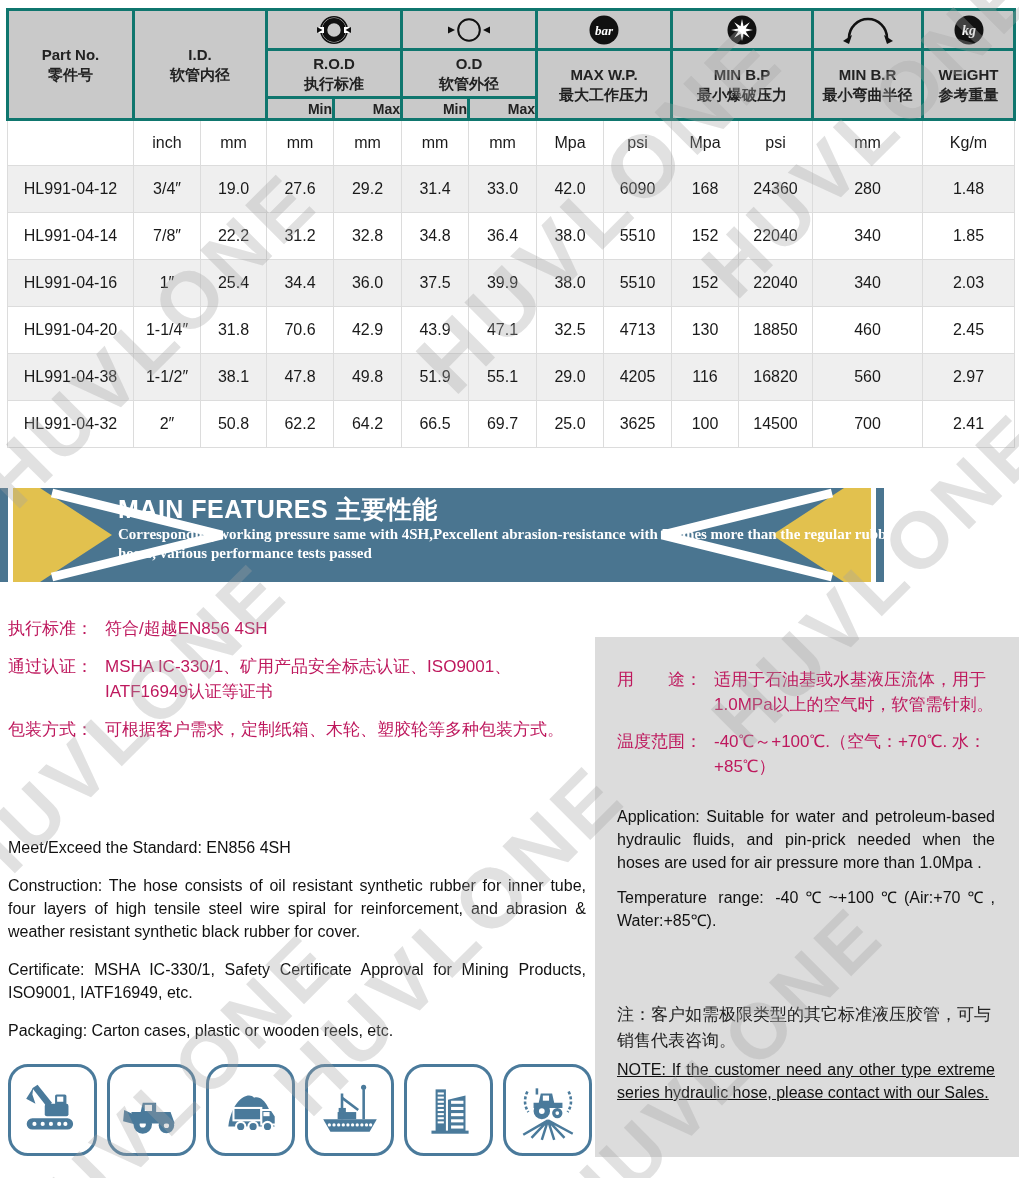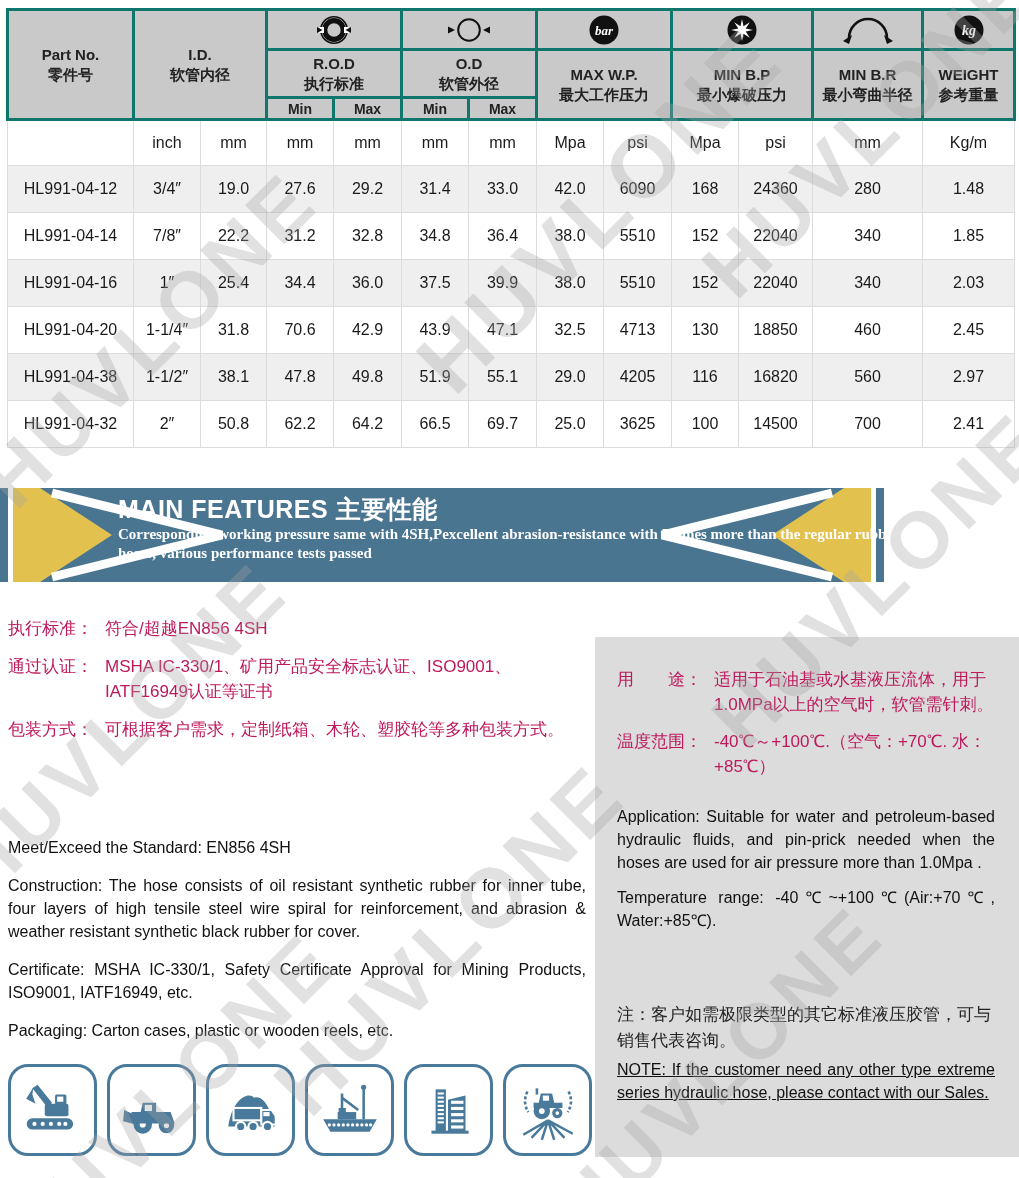--- a/index.html
+++ b/index.html
@@ -21,21 +21,21 @@
   .spec-wrap { position:absolute; left:6px; top:8px; width:1007px; z-index:1; }
   table.spec { width:100%; border-collapse:collapse; table-layout:fixed; }
   table.spec th {
     background:#c9c9c9; border:3px solid #0f766e; text-align:center;
     font-weight:bold; color:#222; padding:0;
   }
   table.spec .lbl-en { display:block; font-size:15px; line-height:20px; }
   table.spec .lbl-cn { display:block; font-size:15px; line-height:20px; }
   tr.icon-row th { height:40px; }
   tr.label-row th { height:48px; }
-  tr.minmax-row th { height:22px; font-size:14px; }
+  tr.minmax-row th { height:22px; font-size:14px;text-align:right; }
   tr.units-row td, table.spec tbody td {
     background:#fff; border:1px solid #dcdcdc; text-align:center;
     font-size:16px; color:#1a1a1a; height:47px;
   }
   tr.units-row td { height:46px; }
   table.spec tbody tr:nth-child(odd) td { background:#efefef; }
   .hicon { display:inline-block; vertical-align:middle; }
 
   
   .banner { position:absolute; left:0; top:488px; width:884px; height:94px; z-index:1; }

